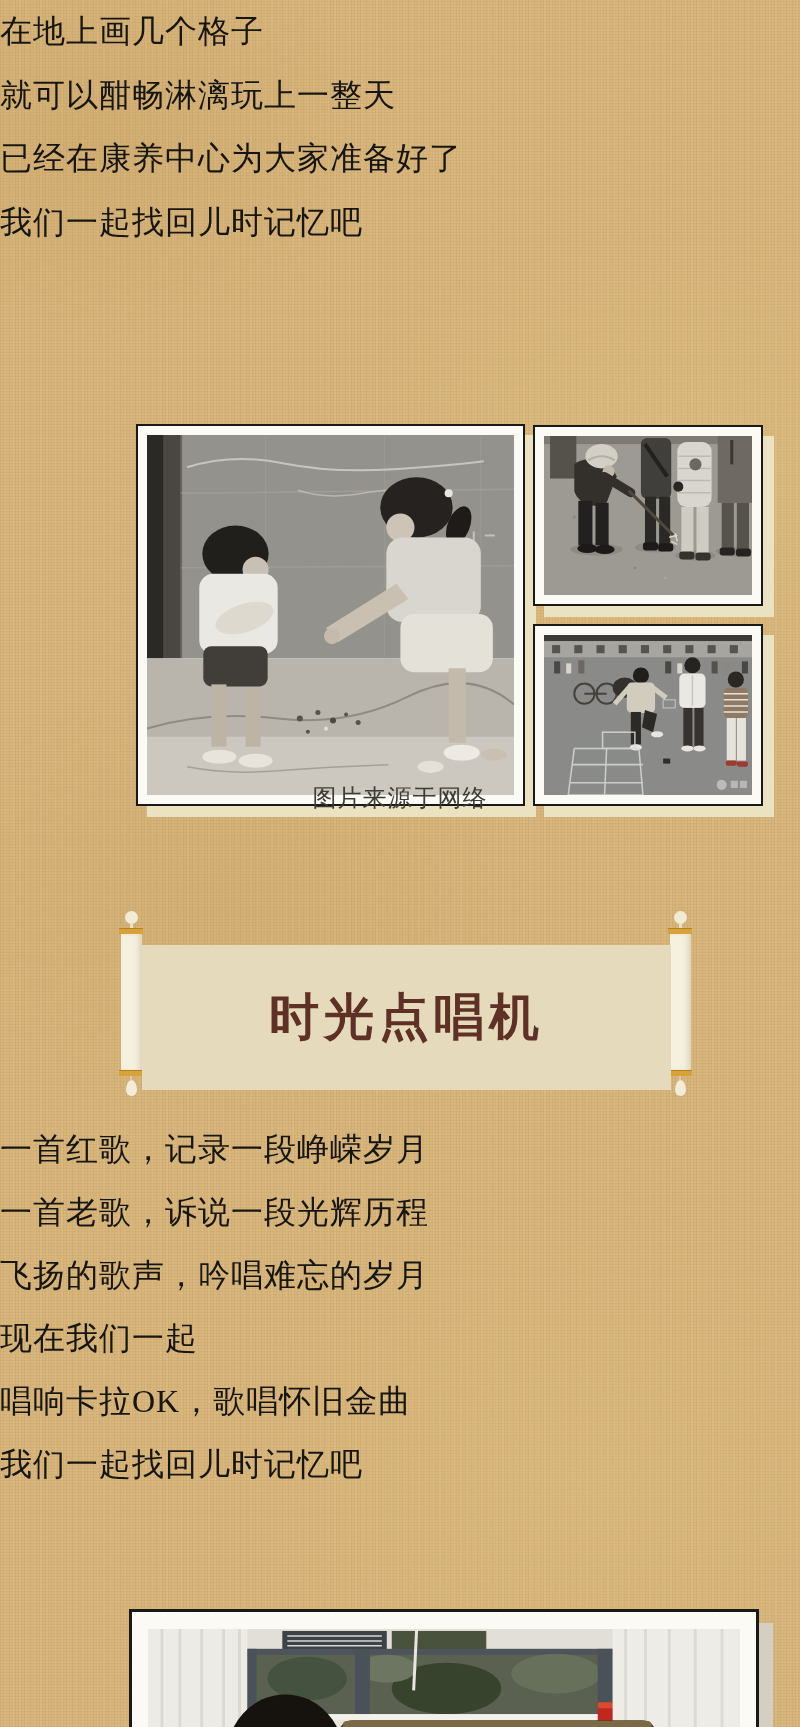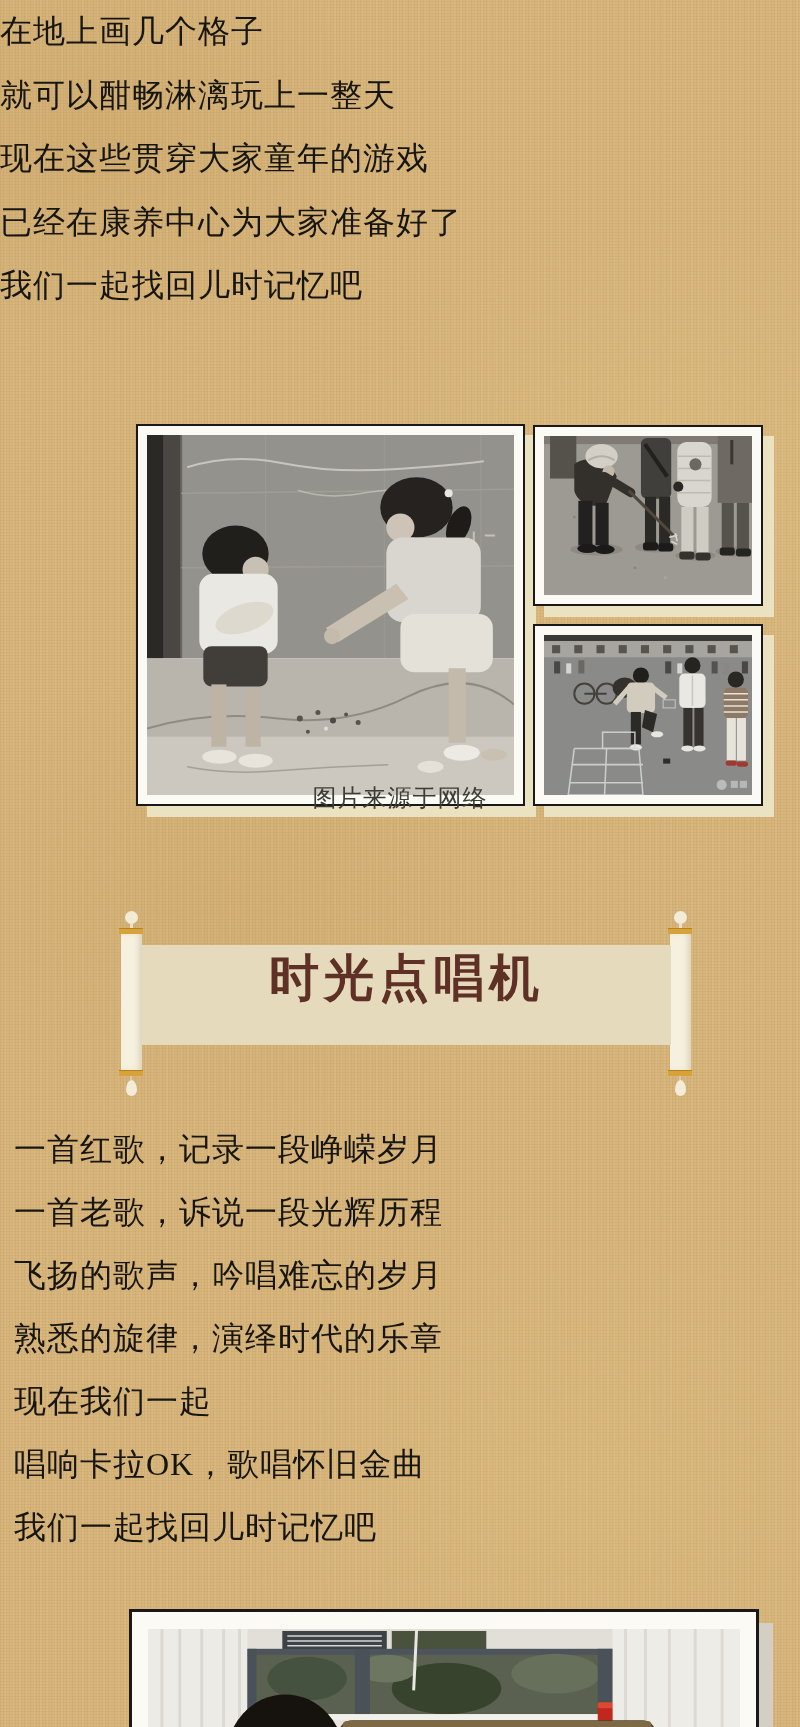--- a/index.html
+++ b/index.html
@@ -13,21 +13,21 @@
       radial-gradient(520px 400px at 72% 86%, rgba(228,196,132,.26), rgba(228,196,132,0) 70%),
       repeating-linear-gradient(90deg, rgba(122,88,40,.07) 0 1px, rgba(0,0,0,0) 1px 3px),
       repeating-linear-gradient(0deg,  rgba(122,88,40,.06) 0 1px, rgba(0,0,0,0) 1px 3px),
       repeating-linear-gradient(90deg, rgba(0,0,0,0) 0 5px, rgba(255,238,200,.08) 5px 7px);
     font-family:"Liberation Serif","DejaVu Serif",serif;
   }
   .txt-block{position:absolute;left:0;width:800px;text-align:left;color:#17150f;}
   .txt-block p{margin:0;font-size:32px;line-height:63.6px;letter-spacing:1px;white-space:nowrap;}
   #intro-block{top:0;}
   #karaoke-block{top:1118px;}
-  #karaoke-block p{line-height:63px;padding-left:14px;}
+  #karaoke-block p{line-height:63px;}
 
   .photo-frame{
     position:absolute;background:#fbfaf5;border:2px solid #191919;
     box-sizing:border-box;
   }
   .photo-frame svg{display:block;width:100%;height:100%;}
   .collage-shadow{box-shadow:11px 11px 0 0 #ebe2c2;}
   #photo-marbles   {left:96px; top:408px;width:389px;height:382px;padding:9px;}
   #photo-stick     {left:493px;top:409px;width:230px;height:181px;padding:9px;}
   #photo-hopscotch {left:493px;top:608px;width:230px;height:182px;padding:9px;}
@@ -36,23 +36,23 @@
 
   #gallery-caption{
     position:absolute;left:0;top:782px;width:800px;text-align:center;
     font-family:"Liberation Sans","DejaVu Sans",sans-serif;
     font-size:24px;line-height:32px;color:#3d3c35;letter-spacing:1px;
   }
 
   
   #scroll-banner{position:absolute;left:0;top:0;width:800px;height:0;}
   .scroll-body{
-    position:absolute;left:142px;top:945px;width:529px;height:100px;
+    position:absolute;left:142px;top:945px;width:529px;height:145px;
     background:#e5dabb;
-    display:flex;justify-content:center;
+    display:flex;align-items:center;justify-content:center;
   }
   .scroll-title{
     font-size:50px;font-weight:bold;color:#5e3026;letter-spacing:5px;
     font-family:"Liberation Serif","DejaVu Serif",serif;
   }
   .rod-assembly{position:absolute;top:911px;width:24px;display:flex;flex-direction:column;align-items:center;}
   #rod-left{left:119px;}
   #rod-right{left:668px;}
   .rod-knob{width:13px;height:13px;border-radius:50%;background:#f2ebd6;}
   .rod-knob-stem{width:3px;height:4px;background:#e9e1c9;}
@@ -62,21 +62,20 @@
   .tassel{width:11px;height:16px;background:#f3ecd8;border-radius:50% 50% 50% 50% / 62% 62% 38% 38%;}
 </style>
 </head>
 <body>
 
 <div id="page">
 
   <section class="txt-block" id="intro-block">
     <p>在地上画几个格子</p>
     <p>就可以酣畅淋漓玩上一整天</p>
-    <p>现在这些贯穿大家童年的游戏</p>
     <p>已经在康养中心为大家准备好了</p>
     <p>我们一起找回儿时记忆吧</p>
   </section>
 
   <figure class="photo-frame collage-shadow" id="photo-marbles">
     <svg viewBox="0 0 365 358" preserveAspectRatio="none">
       <rect x="0" y="0" width="365" height="222" fill="#94928c"></rect>
       <rect x="0" y="0" width="34" height="222" fill="#4a4742"></rect>
       <rect x="0" y="0" width="16" height="222" fill="#2b2926"></rect>
       <line x1="34" y1="0" x2="34" y2="222" stroke="#6b6760" stroke-width="2"></line>
@@ -256,21 +255,20 @@
     </div>
     <div class="scroll-body">
       <span class="scroll-title">时光点唱机</span>
     </div>
   </div>
 
   <section class="txt-block" id="karaoke-block">
     <p>一首红歌，记录一段峥嵘岁月</p>
     <p>一首老歌，诉说一段光辉历程</p>
     <p>飞扬的歌声，吟唱难忘的岁月</p>
-    <p>熟悉的旋律，演绎时代的乐章</p>
     <p>现在我们一起</p>
     <p>唱响卡拉OK，歌唱怀旧金曲</p>
     <p>我们一起找回儿时记忆吧</p>
   </section>
 
   <figure class="photo-frame" id="photo-karaoke">
     <svg viewBox="0 0 595 212" preserveAspectRatio="none">
       <rect x="0" y="0" width="595" height="212" fill="#e9e6e0"></rect>
       <rect x="0" y="0" width="100" height="212" fill="#edebe6"></rect>
       <path d="M14,0 V212 M32,0 V212 M54,0 V212 M76,0 V212 M92,0 V212" stroke="#d8d5ce" stroke-width="3" opacity="0.8"></path>

